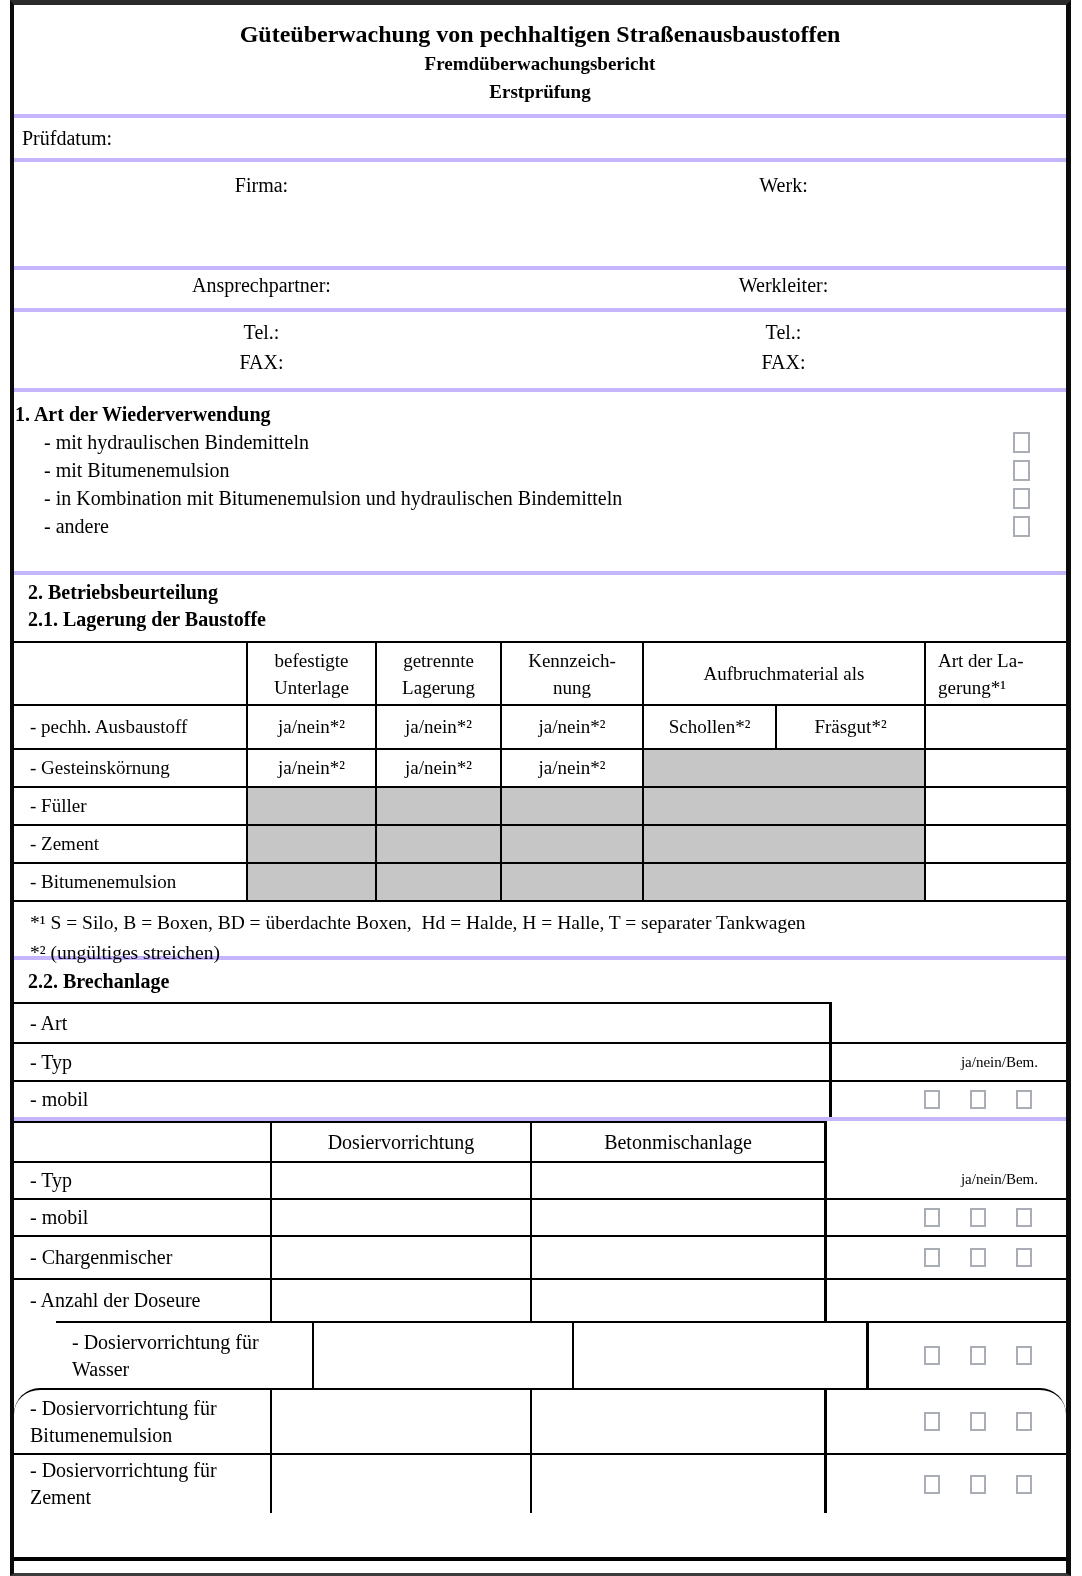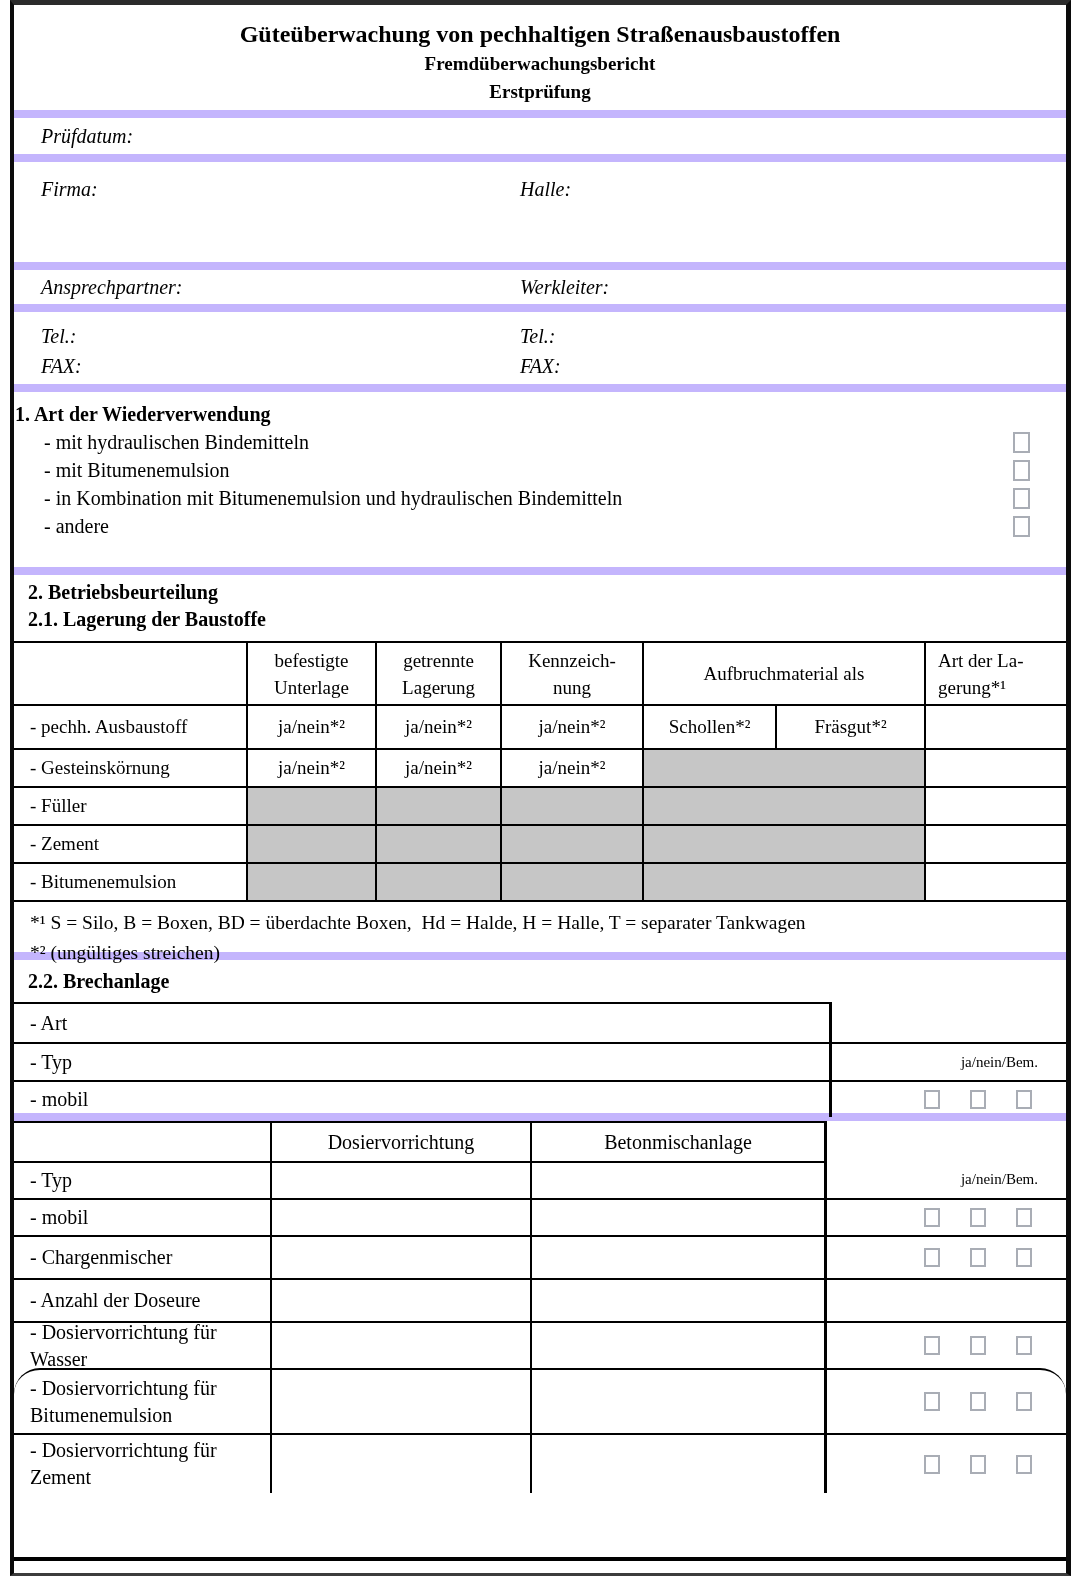--- a/index.html
+++ b/index.html
@@ -1,36 +1,36 @@
 <!DOCTYPE html>
 <html><head>
 <meta charset="utf-8">
 <style>
   html,body{margin:0;padding:0;background:#fff;}
   body{width:1082px;height:1576px;font-family:"Liberation Serif","DejaVu Serif",serif;color:#000;}
   .page{position:relative;margin-left:10px;width:1061px;height:1576px;box-sizing:border-box;
         border-left:4px solid #0b0b0b;border-right:5px solid #0b0b0b;
         border-top:5px solid #2b2b2b;border-bottom:3px solid #3c3c3c;background:#fff;overflow:hidden;}
-  .sec{box-sizing:border-box;border-bottom:8px solid #c4b5fd;}
+  .sec{box-sizing:border-box;border-bottom:4px solid #c4b5fd;}
   .pre{white-space:pre-line;}
 
   
   .title-block{height:113px;text-align:center;padding-top:13px;}
   .t1{font-size:24px;font-weight:bold;line-height:32px;}
   .t2,.t3{font-size:19px;font-weight:bold;line-height:28px;}
 
   
-  .frow{display:flex;padding-left:27px;font-size:20px;font-style:italic;}
+  .frow{display:flex;padding-left:8px;font-size:20px;}
   .row-pruefdatum{height:44px;align-items:center;}
   .row-firma{height:108px;padding-top:12px;}
   .row-ansprech{height:42px;align-items:center;}
   .row-tel{height:80px;padding-top:9px;}
   .col-l{width:479px;display:flex;flex-direction:column;}
   .col-r{flex:1;display:flex;flex-direction:column;}
-  .fline{display:flex;height:30px;align-items:center;}
+  .fline{display:flex;height:30px;align-items:center;flex-direction:column;}
   .fill{flex:1;height:100%;}
 
   
   .s1{height:183px;padding-top:8px;}
   .s1-head{font-size:20px;font-weight:bold;padding-left:1px;height:28px;line-height:28px;}
   .s1-item{display:flex;align-items:center;height:28px;padding-left:30px;padding-right:36px;font-size:20px;}
   .s1-item .lab{flex:1;}
 
   
   .cb{display:inline-block;width:12px;height:15px;border:2px solid #a9adb5;background:#fff;box-sizing:content-box;}
@@ -74,21 +74,21 @@
   .s23 .c1{width:258px;border-right:2px solid #000;}
   .s23 .c2{width:260px;border-right:2px solid #000;justify-content:center;padding-left:0;}
   .s23 .c3{width:295px;border-right:3px solid #000;justify-content:center;padding-left:0;}
   .s23 .cell{box-sizing:border-box;display:flex;align-items:center;font-size:20px;}
   .s23 .c1{padding-left:16px;line-height:27px;}
   .s23 .row-h{height:40px;}
   .s23 .row-typ{height:37px;}
   .s23 .row-mobil{height:37px;}
   .s23 .row-charg{height:43px;}
   .s23 .row-anz{height:43px;}
-  .s23 .row-dw{height:47px;}
+  .s23 .row-dw{height:67px;margin-left:42px;}
   .s23 .row-db{height:65px;border-radius:26px;}
   .s23 .row-dz{height:60px;}
 </style>
 </head>
 <body>
 
 <div class="page">
 
   <div class="sec title-block">
     <div class="t1">Güteüberwachung von pechhaltigen Straßenausbaustoffen</div>
@@ -103,21 +103,21 @@
 
   <div class="sec frow row-firma">
     <div class="col-l">
       <div class="fline">
         <span>Firma:</span>
         <span class="fill"></span>
       </div>
     </div>
     <div class="col-r">
       <div class="fline">
-        <span>Halle:</span>
+        <span>Werk:</span>
         <span class="fill"></span>
       </div>
     </div>
   </div>
 
   <div class="sec frow row-ansprech">
     <div class="col-l">
       <div class="fline">
         <span>Ansprechpartner:</span>
         <span class="fill"></span>

